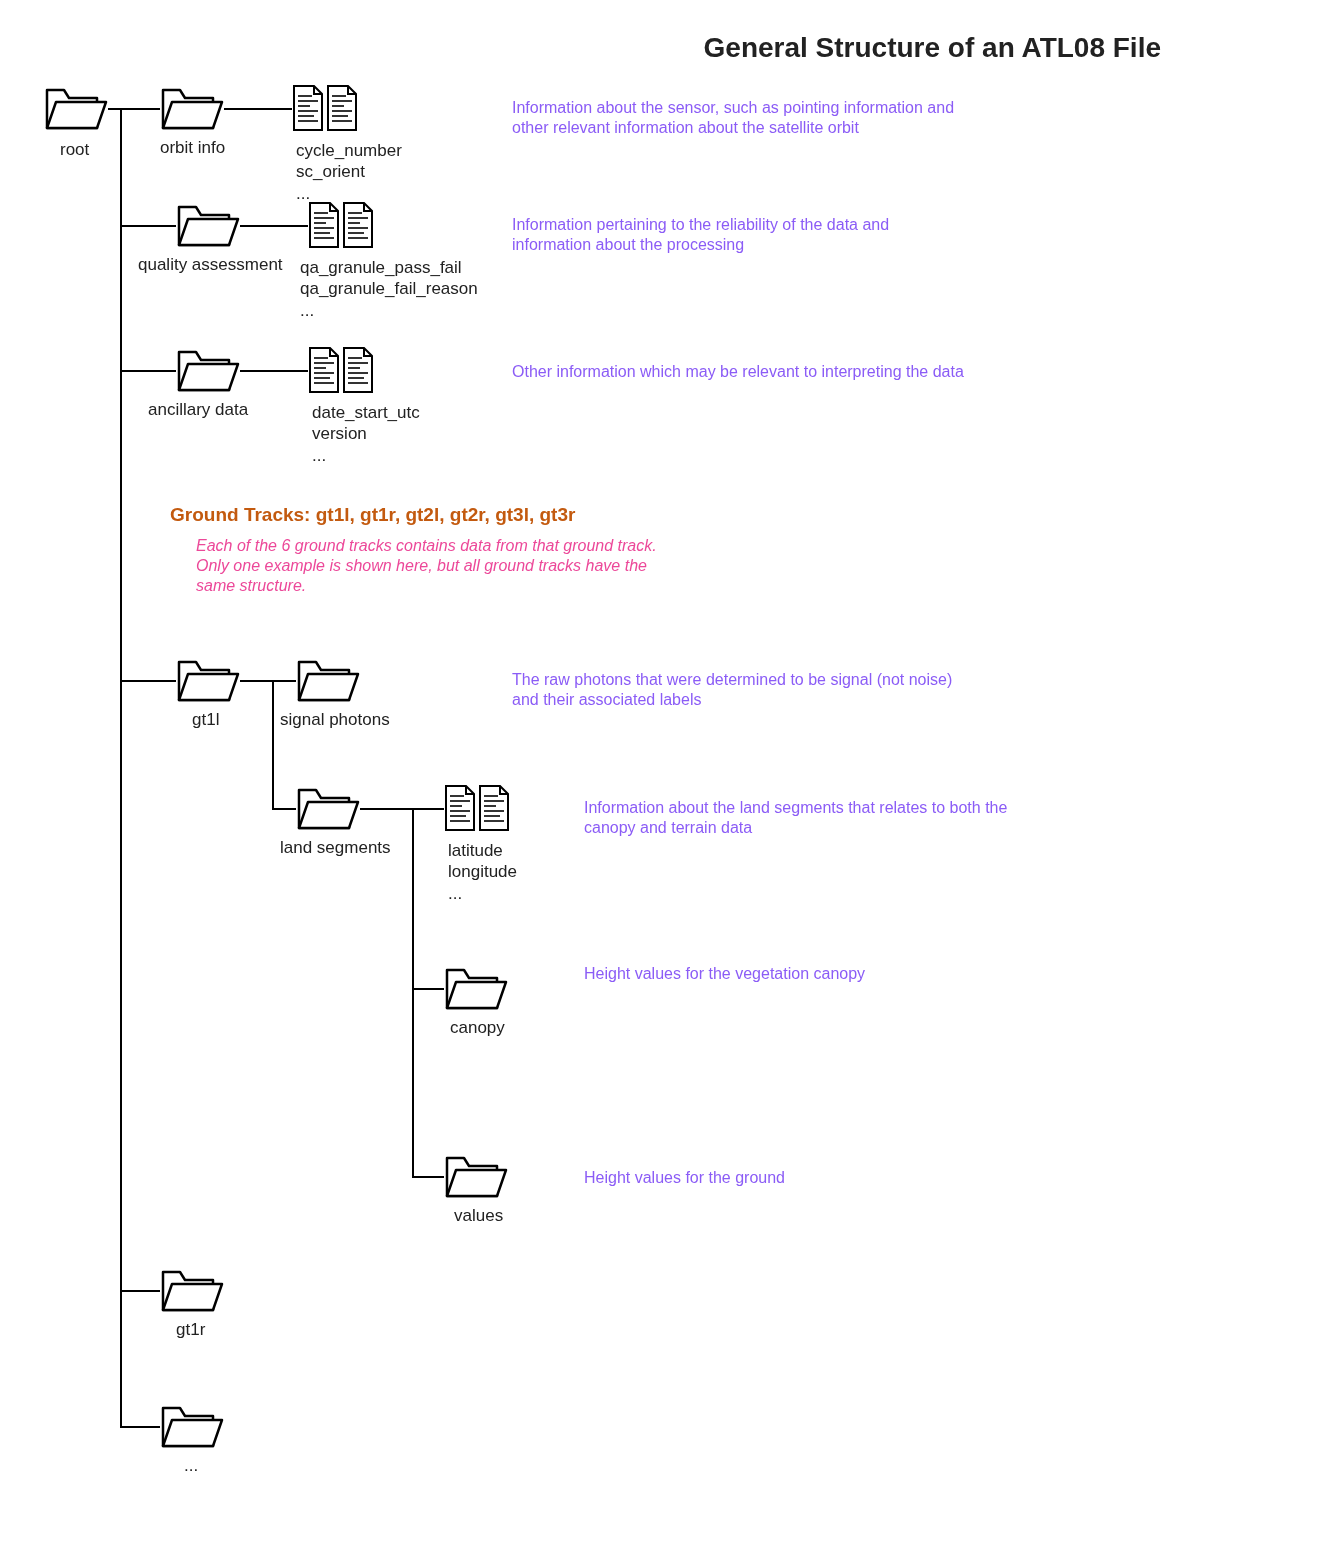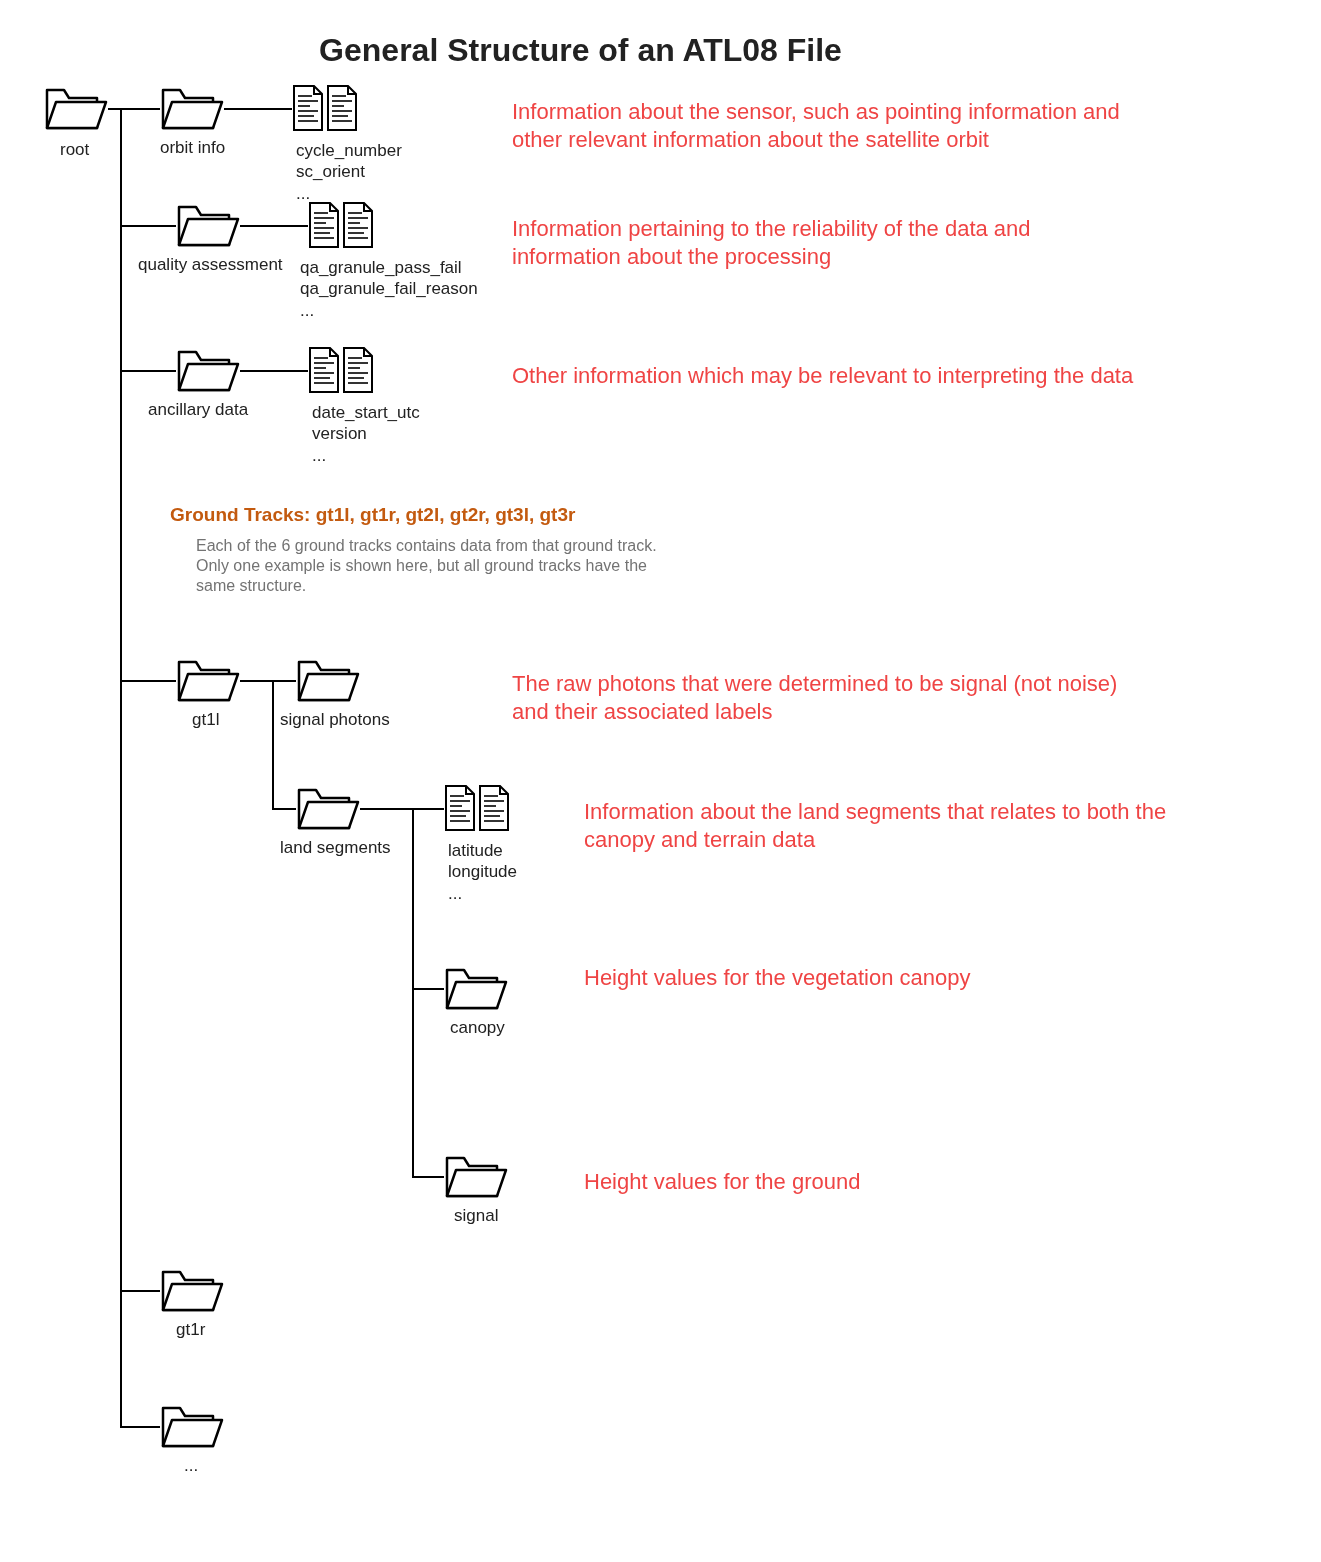--- a/index.html
+++ b/index.html
@@ -1,21 +1,21 @@
 <!DOCTYPE html>
 <html><head>
 <meta charset="utf-8">
 <style>
   html,body{margin:0;padding:0;background:#fff;}
   body{width:1321px;height:1562px;position:relative;font-family:"Trebuchet MS","Segoe UI",Arial,sans-serif;}
-  .title{position:absolute;width:1161px;text-align:center;font-size:32px;font-weight:bold;color:#222;top:32px;}
+  .title{position:absolute;width:1161px;text-align:right;font-size:28px;font-weight:bold;color:#222;top:32px;}
   .node-label{position:absolute;font-size:17px;color:#222;white-space:pre;}
-  .desc{position:absolute;color:#ef4444;font-size:22px;line-height:1.25;}
+  .desc{position:absolute;color:#8b5cf6;font-size:16px;line-height:1.25;}
   .gt-head{position:absolute;color:#c35a0f;font-weight:bold;font-size:19px;}
-  .gt-sub{position:absolute;color:#737373;font-size:16px;line-height:1.25;}
+  .gt-sub{position:absolute;color:#ec4899;font-size:16px;line-height:1.25;font-style:italic;}
   svg.icon{position:absolute;}
   .hline,.vline{position:absolute;background:#000;}
   .hline{height:2px;}
   .vline{width:2px;}
 </style>
 </head>
 <body>
 
 <div class="title">General Structure of an ATL08 File</div>
 
@@ -137,21 +137,21 @@
 <svg class="icon" style="left:444px;top:964px" width="66" height="50">
     <use href="#folder"></use>
   </svg>
 <div class="node-label" style="left:450px;top:1018px">canopy</div>
 <div class="desc" style="left:584px;top:964px">Height values for the vegetation canopy</div>
 
 <div class="hline" style="left:412px;top:1176px;width:32px"></div>
 <svg class="icon" style="left:444px;top:1152px" width="66" height="50">
     <use href="#folder"></use>
   </svg>
-<div class="node-label" style="left:454px;top:1206px">signal</div>
+<div class="node-label" style="left:454px;top:1206px">values</div>
 <div class="desc" style="left:584px;top:1168px">Height values for the ground</div>
 
 <div class="hline" style="left:120px;top:1290px;width:40px"></div>
 <svg class="icon" style="left:160px;top:1266px" width="66" height="50">
     <use href="#folder"></use>
   </svg>
 <div class="node-label" style="left:176px;top:1320px">gt1r</div>
 
 <div class="hline" style="left:120px;top:1426px;width:40px"></div>
 <svg class="icon" style="left:160px;top:1402px" width="66" height="50">

